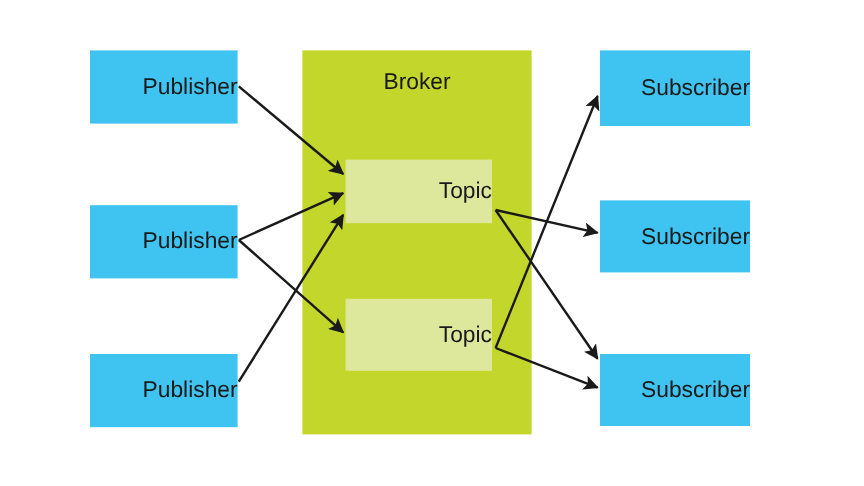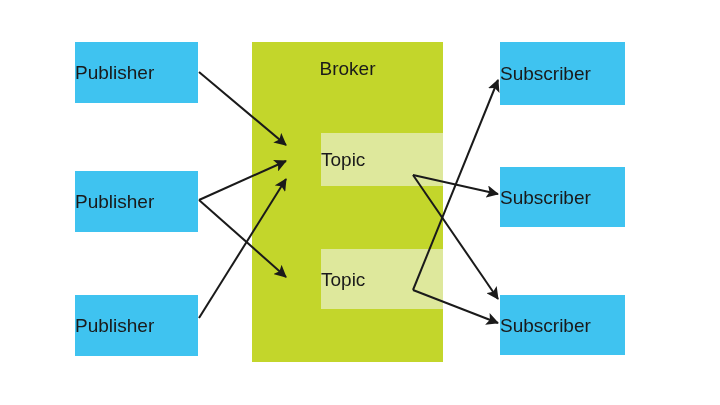--- a/index.html
+++ b/index.html
@@ -13,21 +13,21 @@
     height: 405px;
     background: #ffffff;
     overflow: hidden;
     font-family: "Liberation Sans", sans-serif;
   }
   .node {
     position: absolute;
     box-sizing: border-box;
     display: flex;
     align-items: center;
-    justify-content: flex-start;
+    justify-content: flex-end;
   }
   .node-label {
     font-family: "Liberation Sans", sans-serif;
     font-size: 19px;
     color: #1a1a1a;
     line-height: 1;
     white-space: nowrap;
   }
   .publisher {
     background: #3FC3F0;
@@ -36,21 +36,20 @@
     background: #3FC3F0;
   }
   .broker {
     background: #C3D62B;
     align-items: flex-start;
     justify-content: center;
     padding-top: 17px;
   }
   .topic {
     background: #DEE89C;
-    margin-left: 33px;
   }
   #edges {
     position: absolute;
     left: 0;
     top: 0;
     width: 720px;
     height: 405px;
     pointer-events: none;
   }
 </style>

